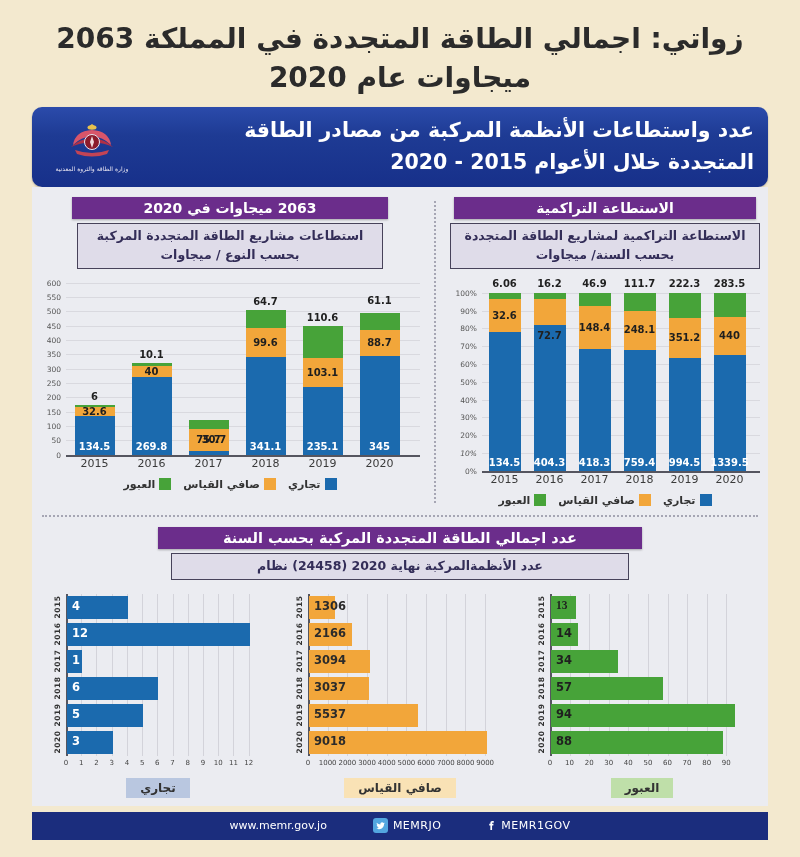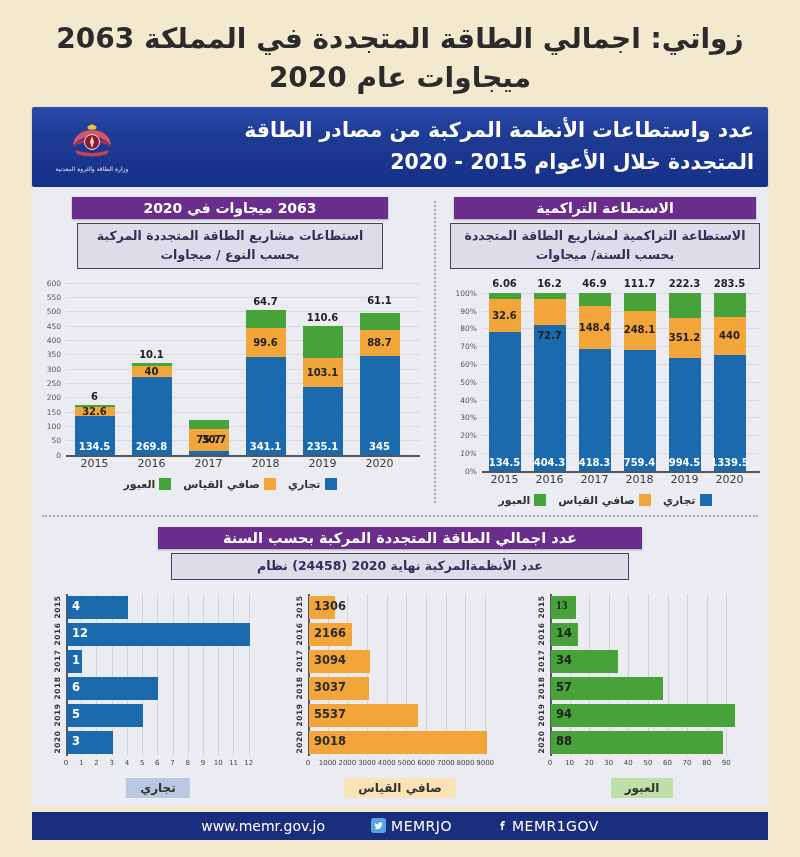--- a/index.html
+++ b/index.html
@@ -2,21 +2,21 @@
 <html><head>
 <meta charset="utf-8">
 <style>
   html,body{margin:0;padding:0;}
   .page{width:800px;height:857px;background:#f3e9cf;position:relative;overflow:hidden;
         font-family:"DejaVu Sans","Liberation Sans",sans-serif;}
   
   .top-title{padding-top:20px;text-align:center;direction:rtl;color:#2b2b2b;
              font-weight:bold;font-size:28px;line-height:1.38;}
   
-  .banner{margin:10px 32px 0;height:80px;border-radius:2px;
+  .banner{margin:10px 32px 0;height:80px;border-radius:10px;
           background:linear-gradient(180deg,#2b4bab 0%,#1e3b94 35%,#17308a 100%);
           display:flex;align-items:center;box-shadow:0 1px 2px rgba(0,0,0,.25);}
   .logo{width:120px;display:flex;flex-direction:column;align-items:center;gap:2px;}
   .logo-caption{color:#e9e6f2;font-size:6px;white-space:nowrap;direction:rtl;}
   .banner-text{flex:1;direction:rtl;text-align:right;padding-right:14px;color:#fff;
                font-weight:bold;font-size:20.5px;line-height:1.55;}
   
   .panel{margin:0 32px;background:#ebecf1;padding:10px 8px 8px;}
   .charts-row{display:flex;justify-content:space-between;align-items:flex-start;}
   .chart-sec{display:flex;flex-direction:column;align-items:center;}
@@ -56,21 +56,21 @@
   .xlab{position:absolute;font-size:7px;color:#444;width:24px;text-align:center;}
   .hbar-seg{position:absolute;}
   .hlab{position:absolute;font-size:11.5px;font-weight:bold;}
   .yearlab{position:absolute;font-size:7.5px;font-weight:bold;color:#333;
            transform:translate(-50%,-50%) rotate(-90deg);letter-spacing:.5px;}
   .chip{margin:8px auto 0;width:max-content;padding:3px 14px;font-size:12px;
         font-weight:bold;color:#333;direction:rtl;}
   .chip-blue{background:#b9c7e0;} .chip-orange{background:#f9e2b5;} .chip-green{background:#bfdfa9;}
   
   .footer{margin:6px 32px 0;height:28px;background:#1b2d7d;display:flex;align-items:center;
-          justify-content:center;gap:46px;color:#fff;font-size:14px;}
+          justify-content:center;gap:46px;color:#fff;font-size:11px;}
   .f-item{display:flex;align-items:center;gap:5px;letter-spacing:.5px;cursor:pointer;}
   .f-web{cursor:pointer;}
   .tw-icon{width:15px;height:15px;border-radius:3px;background:#53a6e0;display:inline-flex;
            align-items:center;justify-content:center;}
   .tw-icon svg,.fb-icon svg{display:block;}
   .fb-icon{display:inline-flex;align-items:center;}
 </style>
 </head>
 <body>
 

